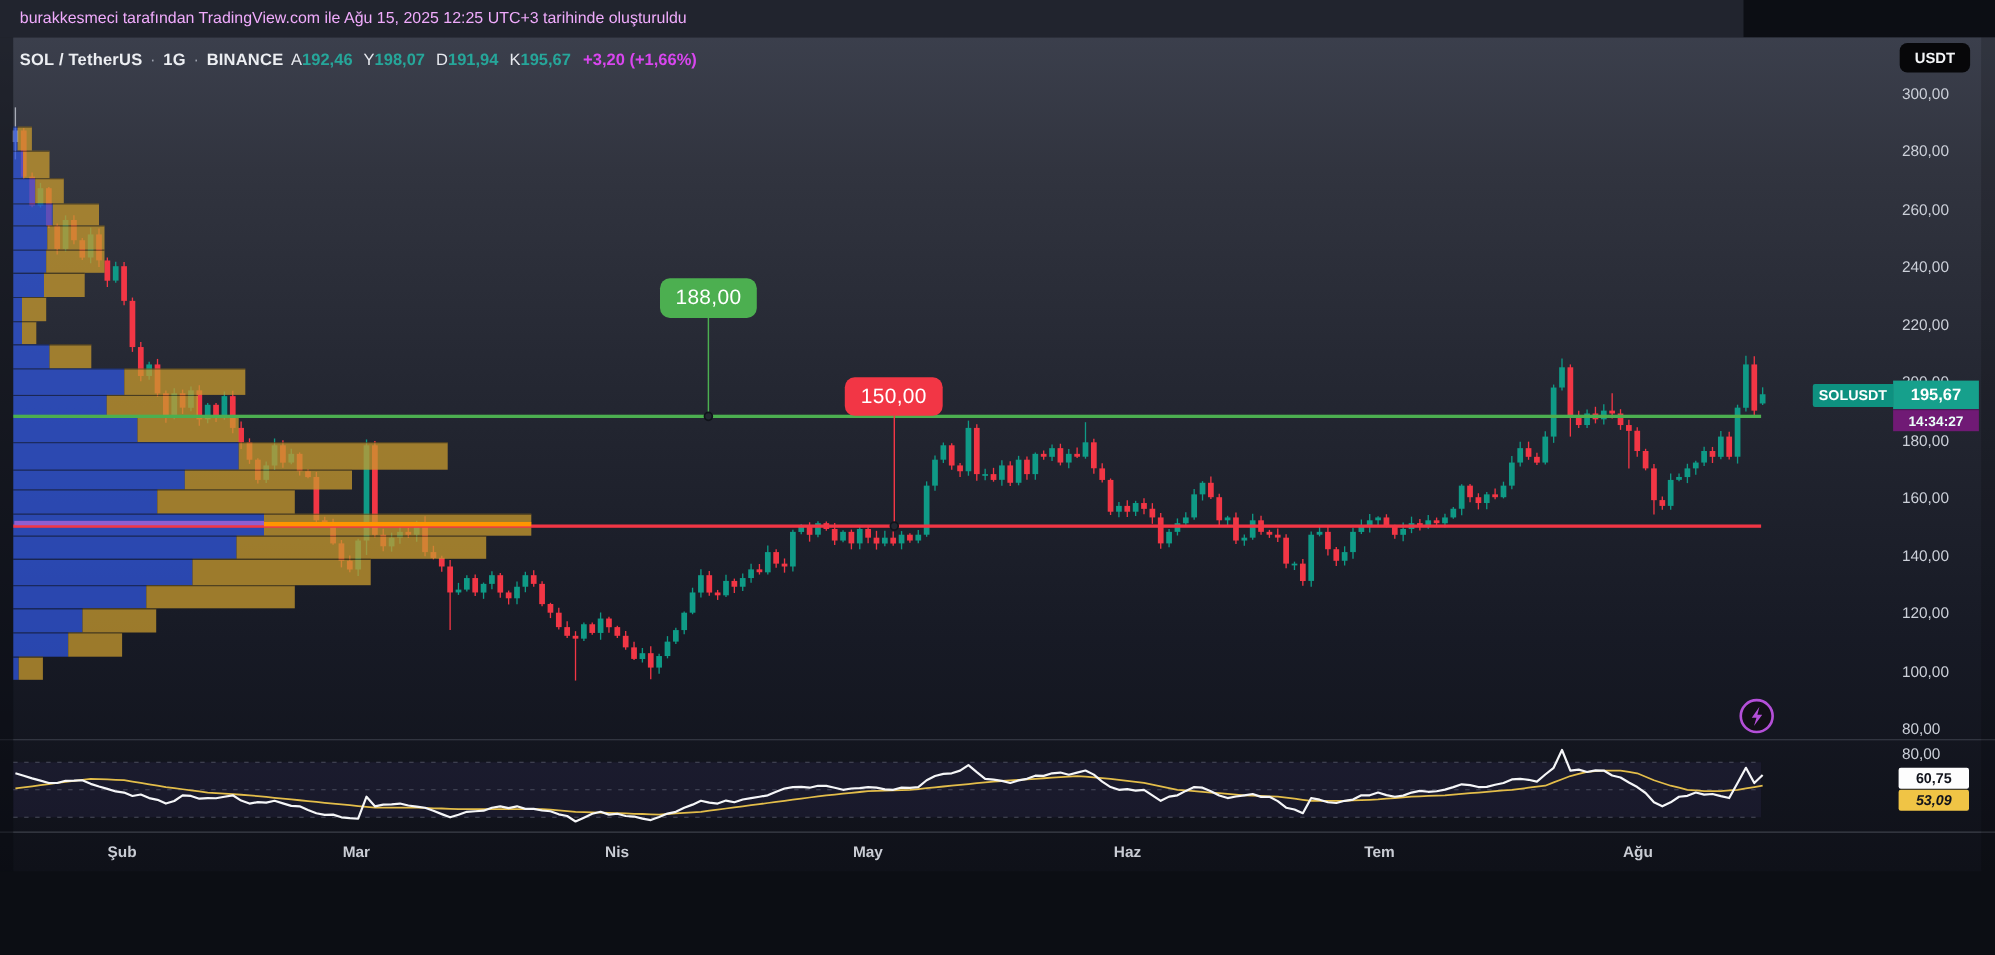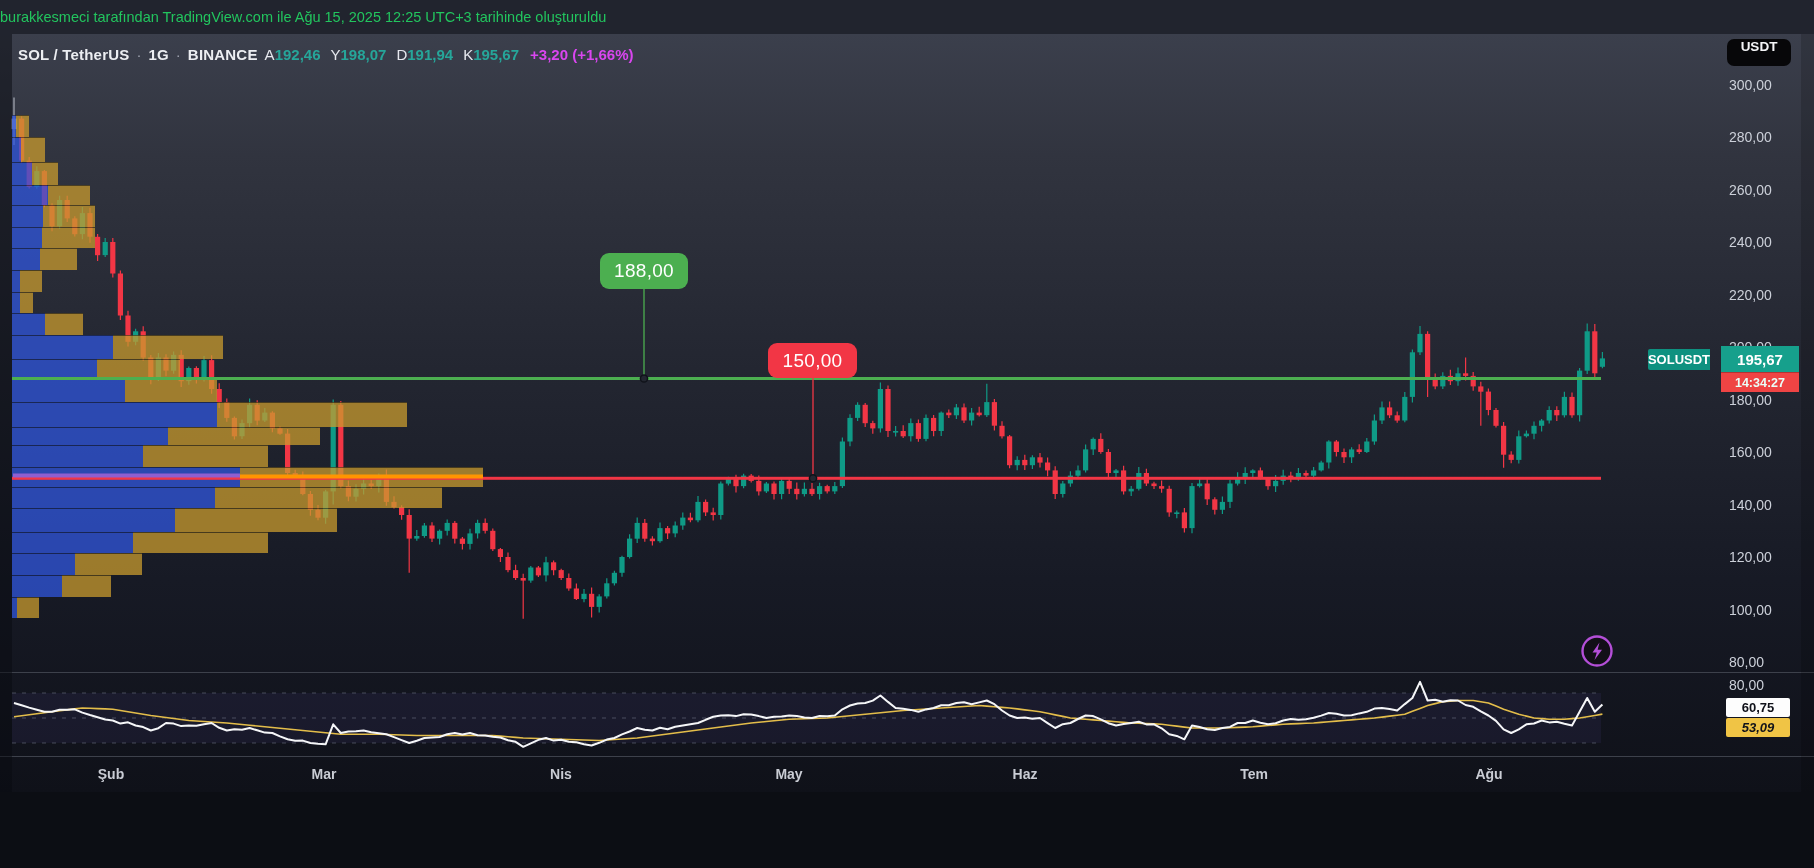--- a/index.html
+++ b/index.html
@@ -1,58 +1,58 @@
 <!DOCTYPE html>
 <html><head>
 <meta charset="utf-8">
 <style>
   html,body{margin:0;padding:0;background:#0c0e14;}
   #app{position:relative;width:1814px;height:868px;overflow:hidden;
        font-family:"Liberation Sans","DejaVu Sans",sans-serif;
        -webkit-font-smoothing:antialiased;}
   .abs{position:absolute;}
   
-  #top-bar{left:0;top:0;width:1814px;height:34px;background:#21242e;color:#22c55e;
-           font-size:14.5px;display:flex;align-items:center;box-sizing:border-box;}
+  #top-bar{left:0;top:0;width:1585px;height:34px;background:#21242e;color:#f0abfc;
+           font-size:14.5px;display:flex;align-items:center;padding-left:18px;box-sizing:border-box;}
   
   #chart-bg{left:0;top:34px;width:1814px;height:758px;
     background:linear-gradient(180deg,#3b3f4c 0%,#31343f 16%,#242732 42%,#171a25 72%,#0f1119 100%);}
   #left-strip{left:0;top:34px;width:12px;height:758px;background:rgba(8,10,16,0.5);}
   #right-strip{left:1801px;top:34px;width:13px;height:758px;background:rgba(0,0,0,0.16);}
   #plot-svg{left:0;top:0;width:1814px;height:868px;}
   
   #ticker-row{left:18px;top:44px;height:20px;display:flex;align-items:center;gap:7px;
               font-size:15px;color:#eceef2;white-space:nowrap;}
   #ticker-row .sym{font-weight:700;letter-spacing:.2px;}
   #ticker-row .sep{color:#9fa4b0;}
   #ticker-row .ohlc{display:flex;gap:10px;}
   #ticker-row .ohlc .lbl{color:#e6e8ee;}
   #ticker-row .ohlc .val{color:#26a69a;font-weight:600;}
   #ticker-row .chg{color:#d946ef;font-weight:600;margin-left:4px;}
   
   #usdt-btn{left:1727px;top:39px;width:64px;height:27px;background:#070709;border-radius:7px;
-            color:#f4f5f7;font-size:13.5px;font-weight:700;display:flex;align-items:flex-start;
+            color:#f4f5f7;font-size:13.5px;font-weight:700;display:flex;align-items:center;
             justify-content:center;cursor:pointer;}
   
   .axis-label{position:absolute;left:1729px;color:#ccd0d9;font-size:14px;line-height:18px;}
   
   .month-label{position:absolute;top:766px;width:60px;margin-left:-30px;text-align:center;
                color:#c9ccd4;font-size:14px;font-weight:600;}
   
   .level-tag{position:absolute;border-radius:9px;color:#fff;font-weight:400;font-size:19px;
              display:flex;align-items:center;justify-content:center;letter-spacing:.3px;}
   #tag-188{left:600px;top:253px;width:88px;height:36px;background:#4caf50;}
   #tag-150{left:768px;top:343px;width:89px;height:35px;background:#f23645;}
   
-  #price-tag-chip{left:1648px;top:349px;width:62px;height:21px;background:#0e9180;color:#fff;
+  #price-tag-chip{left:1648px;top:349px;width:73px;height:21px;background:#0e9180;color:#fff;
                   font-size:13px;font-weight:700;display:flex;align-items:center;justify-content:center;
                   border-radius:2px 0 0 2px;}
   #price-tag-price{left:1721px;top:346px;width:78px;height:26px;background:#16a08c;color:#fff;
                    font-size:15px;font-weight:700;display:flex;align-items:center;justify-content:center;}
-  #price-tag-time{left:1721px;top:372px;width:78px;height:20px;background:#ef4444;color:#eafff9;
+  #price-tag-time{left:1721px;top:372px;width:78px;height:20px;background:#701a75;color:#eafff9;
                   font-size:12.5px;font-weight:600;display:flex;align-items:center;justify-content:center;
                   border-top:1px solid rgba(0,0,0,0.25);box-sizing:border-box;}
   
   #rsi-80{left:1729px;top:677px;color:#ccd0d9;font-size:14px;}
   .rsi-badge{position:absolute;left:1726px;width:64px;height:19px;border-radius:2px;
              font-size:13px;font-weight:700;color:#11131b;display:flex;align-items:center;
              justify-content:center;}
   #rsi-value-badge{top:698px;background:#fdfdfd;}
   #rsi-ma-badge{top:718px;background:#f0c445;font-style:italic;}
   

